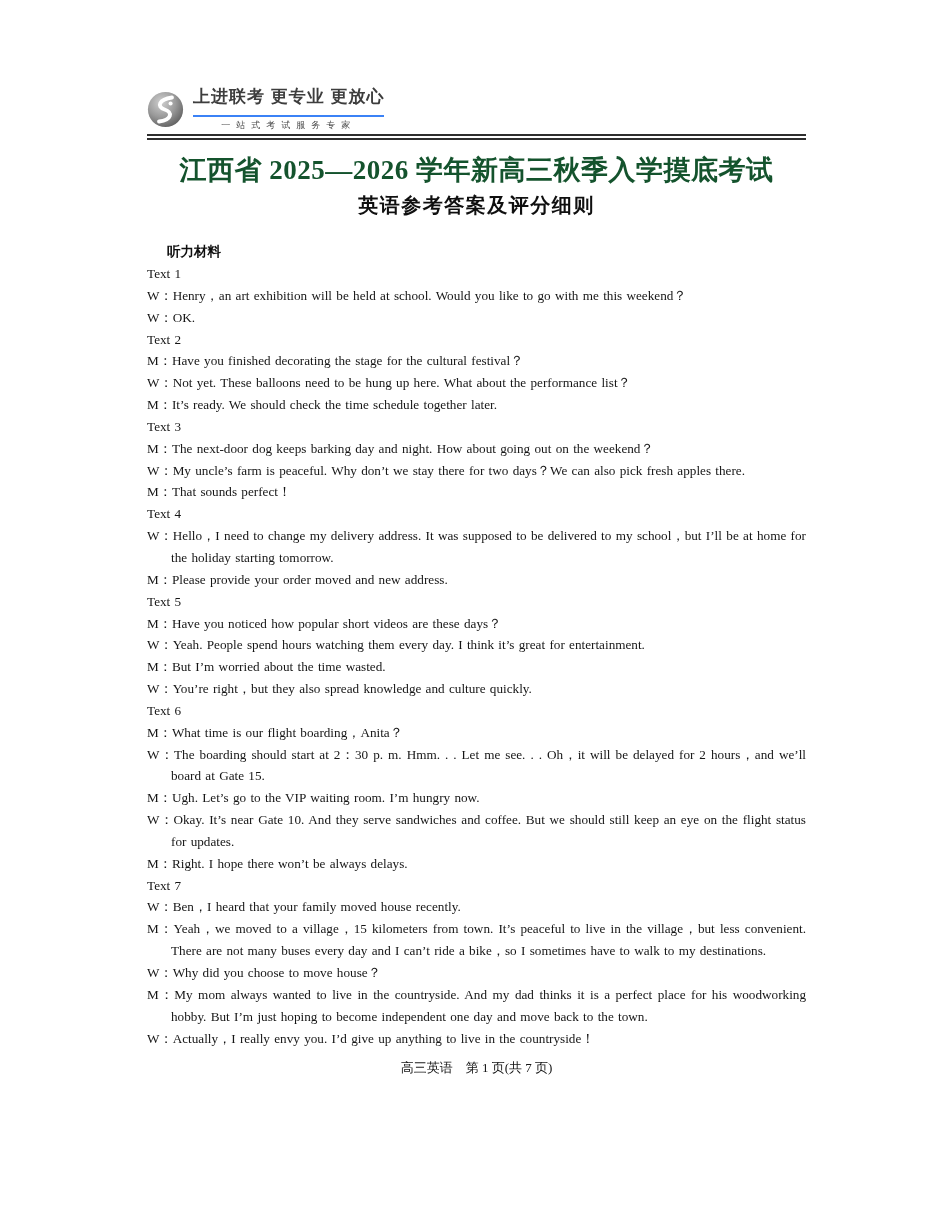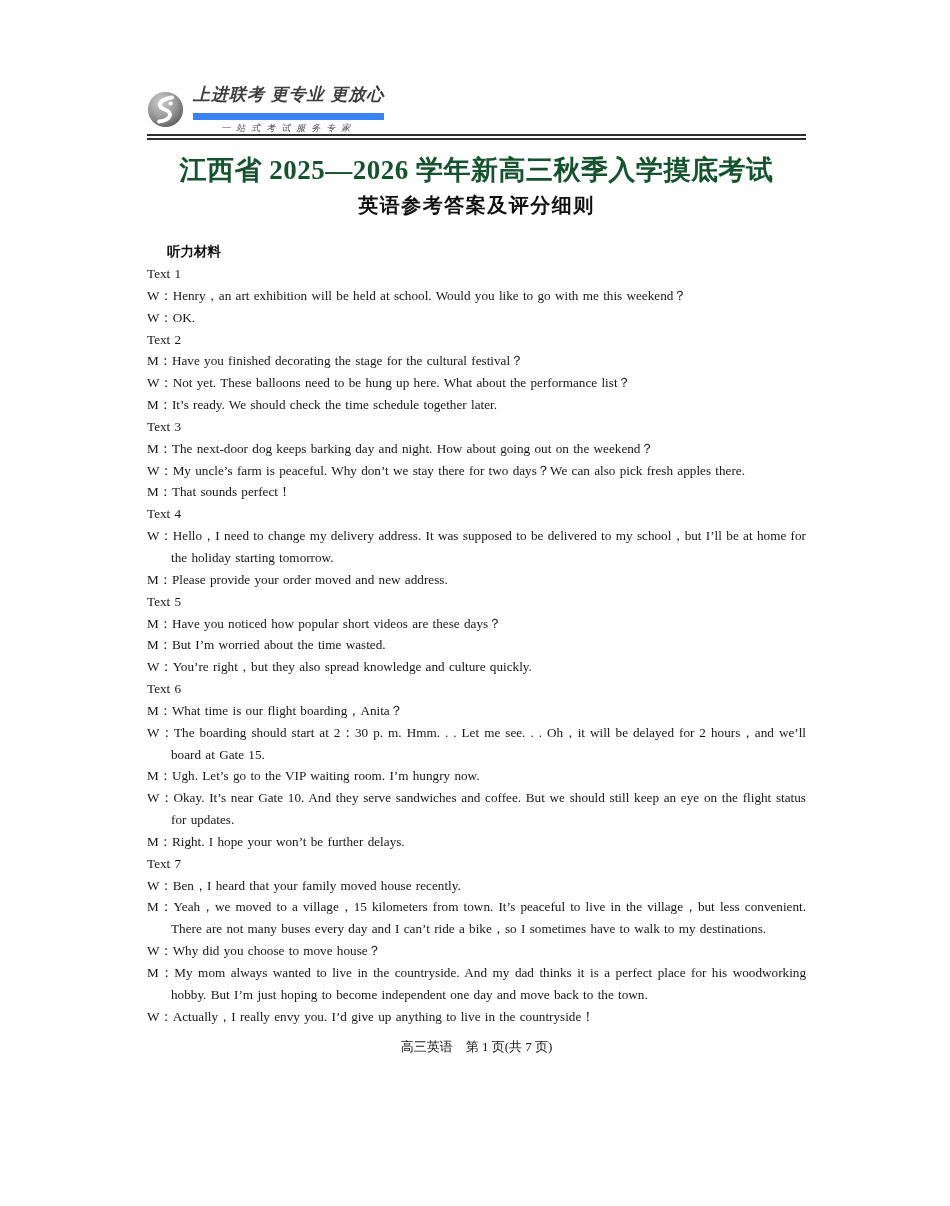--- a/index.html
+++ b/index.html
@@ -25,36 +25,36 @@
     display: flex;
     align-items: center;
     gap: 9px;
     height: 42px;
   }
   .logo {
     width: 37px;
     height: 37px;
     flex: 0 0 auto;
   }
-  .brand-text { display: flex; flex-direction: column; font-style: italic; }
+  .brand-text { display: flex; flex-direction: column; }
   .brand-line1 {
     font-family: "Liberation Sans", "DejaVu Sans", sans-serif;
     font-weight: bold;
     font-size: 17px;
     line-height: 19px;
     color: #3d3d3d;
     letter-spacing: 1px;
   }
   .brand-line2 {
     font-family: "Liberation Sans", "DejaVu Sans", sans-serif;
     font-size: 9px;
     line-height: 12px;
     color: #4a4a4a;
     letter-spacing: 6px;
-    border-top: 7px solid #3b82f6;
+    border-top: 2px solid #3b82f6;
     margin-top: 9px;
     padding: 2px 0 0 0;
     text-align: center;
   }
   .double-rule {
     height: 2px;
     border-top: 2px solid #2e2e2e;
     border-bottom: 2px solid #2e2e2e;
     margin-top: 4px;
   }
@@ -153,28 +153,29 @@
         <p class="line dialogue"><span class="speaker">M：</span><span class="utterance">It’s ready. We should check the time schedule together later.</span></p>
         <p class="line marker">Text 3</p>
         <p class="line dialogue"><span class="speaker">M：</span><span class="utterance">The next-door dog keeps barking day and night. How about going out on the weekend？</span></p>
         <p class="line dialogue"><span class="speaker">W：</span><span class="utterance">My uncle’s farm is peaceful. Why don’t we stay there for two days？We can also pick fresh apples there.</span></p>
         <p class="line dialogue"><span class="speaker">M：</span><span class="utterance">That sounds perfect！</span></p>
         <p class="line marker">Text 4</p>
         <p class="line dialogue"><span class="speaker">W：</span><span class="utterance">Hello，I need to change my delivery address. It was supposed to be delivered to my school，but I’ll be at home for the holiday starting tomorrow.</span></p>
         <p class="line dialogue"><span class="speaker">M：</span><span class="utterance">Please provide your order moved and new address.</span></p>
         <p class="line marker">Text 5</p>
         <p class="line dialogue"><span class="speaker">M：</span><span class="utterance">Have you noticed how popular short videos are these days？</span></p>
+        <p class="line dialogue"><span class="speaker">W：</span><span class="utterance">Yeah. People spend hours watching them every day. I think it’s great for entertainment.</span></p>
         <p class="line dialogue"><span class="speaker">M：</span><span class="utterance">But I’m worried about the time wasted.</span></p>
         <p class="line dialogue"><span class="speaker">W：</span><span class="utterance">You’re right，but they also spread knowledge and culture quickly.</span></p>
         <p class="line marker">Text 6</p>
         <p class="line dialogue"><span class="speaker">M：</span><span class="utterance">What time is our flight boarding，Anita？</span></p>
         <p class="line dialogue"><span class="speaker">W：</span><span class="utterance">The boarding should start at 2：30 p. m. Hmm. . . Let me see. . . Oh，it will be delayed for 2 hours，and we’ll board at Gate 15.</span></p>
         <p class="line dialogue"><span class="speaker">M：</span><span class="utterance">Ugh. Let’s go to the VIP waiting room. I’m hungry now.</span></p>
         <p class="line dialogue"><span class="speaker">W：</span><span class="utterance">Okay. It’s near Gate 10. And they serve sandwiches and coffee. But we should still keep an eye on the flight status for updates.</span></p>
-        <p class="line dialogue"><span class="speaker">M：</span><span class="utterance">Right. I hope your won’t be further delays.</span></p>
+        <p class="line dialogue"><span class="speaker">M：</span><span class="utterance">Right. I hope there won’t be always delays.</span></p>
         <p class="line marker">Text 7</p>
         <p class="line dialogue"><span class="speaker">W：</span><span class="utterance">Ben，I heard that your family moved house recently.</span></p>
         <p class="line dialogue"><span class="speaker">M：</span><span class="utterance">Yeah，we moved to a village，15 kilometers from town. It’s peaceful to live in the village，but less convenient. There are not many buses every day and I can’t ride a bike，so I sometimes have to walk to my destinations.</span></p>
         <p class="line dialogue"><span class="speaker">W：</span><span class="utterance">Why did you choose to move house？</span></p>
         <p class="line dialogue"><span class="speaker">M：</span><span class="utterance">My mom always wanted to live in the countryside. And my dad thinks it is a perfect place for his woodworking hobby. But I’m just hoping to become independent one day and move back to the town.</span></p>
         <p class="line dialogue"><span class="speaker">W：</span><span class="utterance">Actually，I really envy you. I’d give up anything to live in the countryside！</span></p>
       </div>
   </main>
 
   <footer class="footer">高三英语　第 1 页(共 7 页)</footer>

